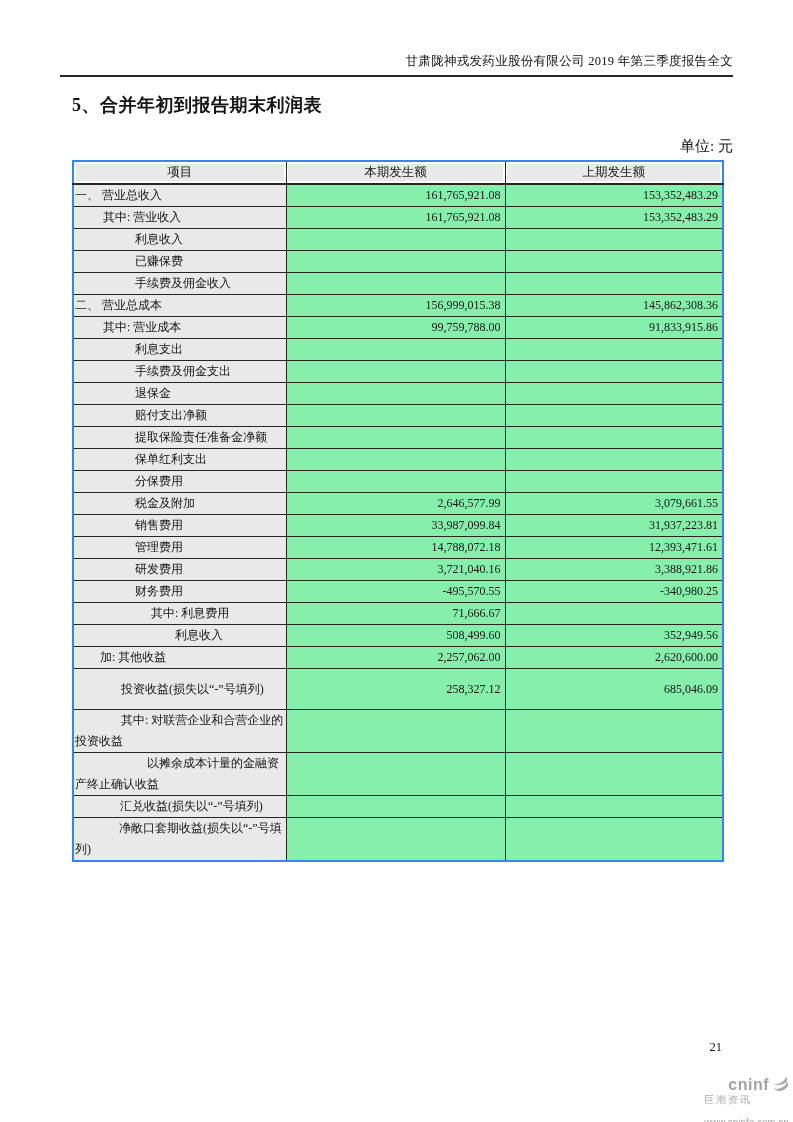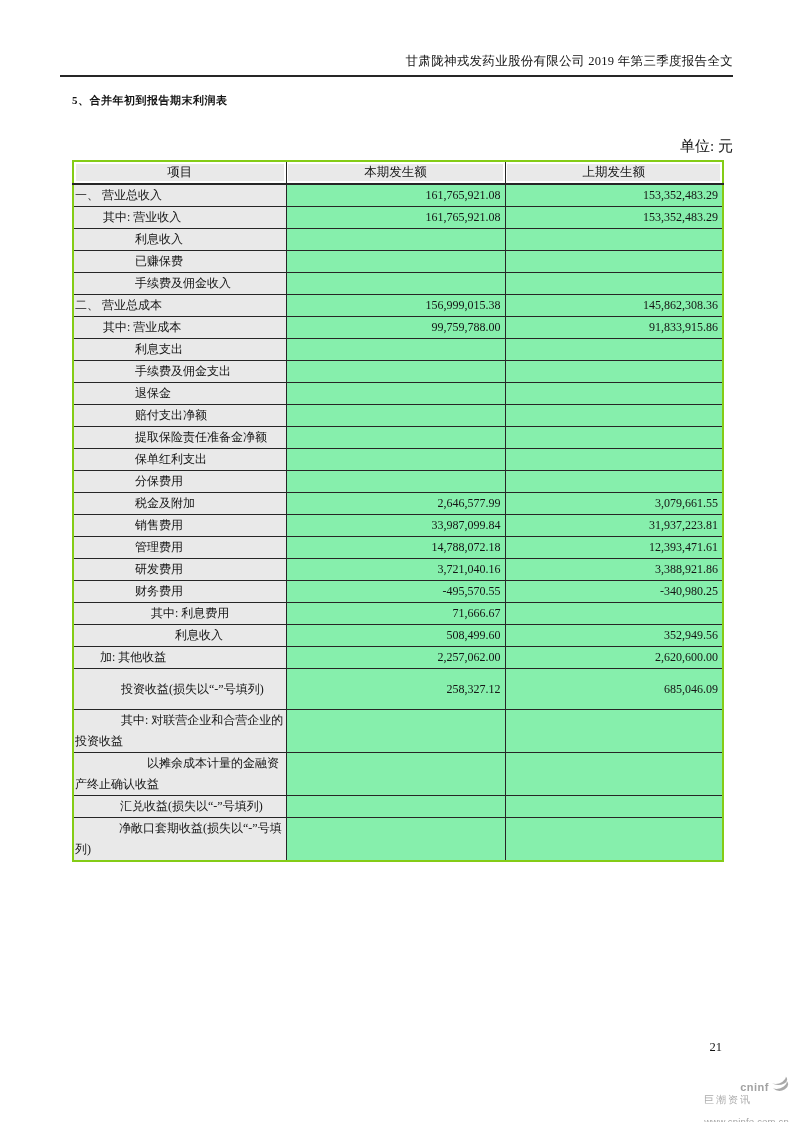--- a/index.html
+++ b/index.html
@@ -16,31 +16,31 @@
     position: absolute; top: 51px; left: 60px; width: 673px;
     text-align: right; font-size: 12.5px; line-height: 20px;
     letter-spacing: 0.3px;
   }
   .header-rule {
     position: absolute; top: 75px; left: 60px; width: 673px;
     border-top: 2px solid #262626; height: 0;
   }
   .section-title {
     position: absolute; top: 93px; left: 72px;
-    font-size: 11px; font-weight: bold; letter-spacing: 0.5px; font-family: Liberation Serif, serif;
+    font-size: 18px; font-weight: bold; letter-spacing: 0.5px; font-family: Liberation Serif, serif;
   }
   .unit-label {
     position: absolute; top: 137px; left: 60px; width: 673px;
     text-align: right; font-size: 15px;
   }
   table.statement {
     position: absolute; top: 160px; left: 72px; width: 650px;
     border-collapse: collapse; table-layout: fixed;
     font-size: 12px;
-    border: 2px solid #84cc16;
+    border: 2px solid #3b82f6;
   }
   table.statement th, table.statement td {
     border: 1px solid #262626;
     overflow: hidden;
   }
   table.statement th {
     height: 23px;
     background-color: #e9e9e9;
     background-clip: content-box;
     padding: 2px;
@@ -73,21 +73,21 @@
   .cninfo-logo {
     position: absolute; right: 4px; top: 1076px; width: 110px;
     text-align: right; color: #a9a9a9;
     font-family: "Liberation Sans", "DejaVu Sans", sans-serif;
     line-height: 1;
   }
   .cninfo-brand-row {
     display: flex; justify-content: flex-end; align-items: flex-end; gap: 1px;
   }
   .cninfo-brand {
-    font-size: 11px; font-weight: bold; letter-spacing: 0.5px; color: #a2a2a2;
+    font-size: 16px; font-weight: bold; letter-spacing: 0.5px; color: #a2a2a2;
   }
   .cninfo-swirl { width: 19px; height: 17px; }
   .cninfo-brand-cn {
     font-size: 10px; letter-spacing: 2px; margin: 2px 12px 12px 0; color: #ababab; text-align: center;
   }
   .cninfo-url {
     font-size: 9.5px; margin-top: 3px; color: #a2a2a2; letter-spacing: 0.2px;
   }
 </style>
 </head>

